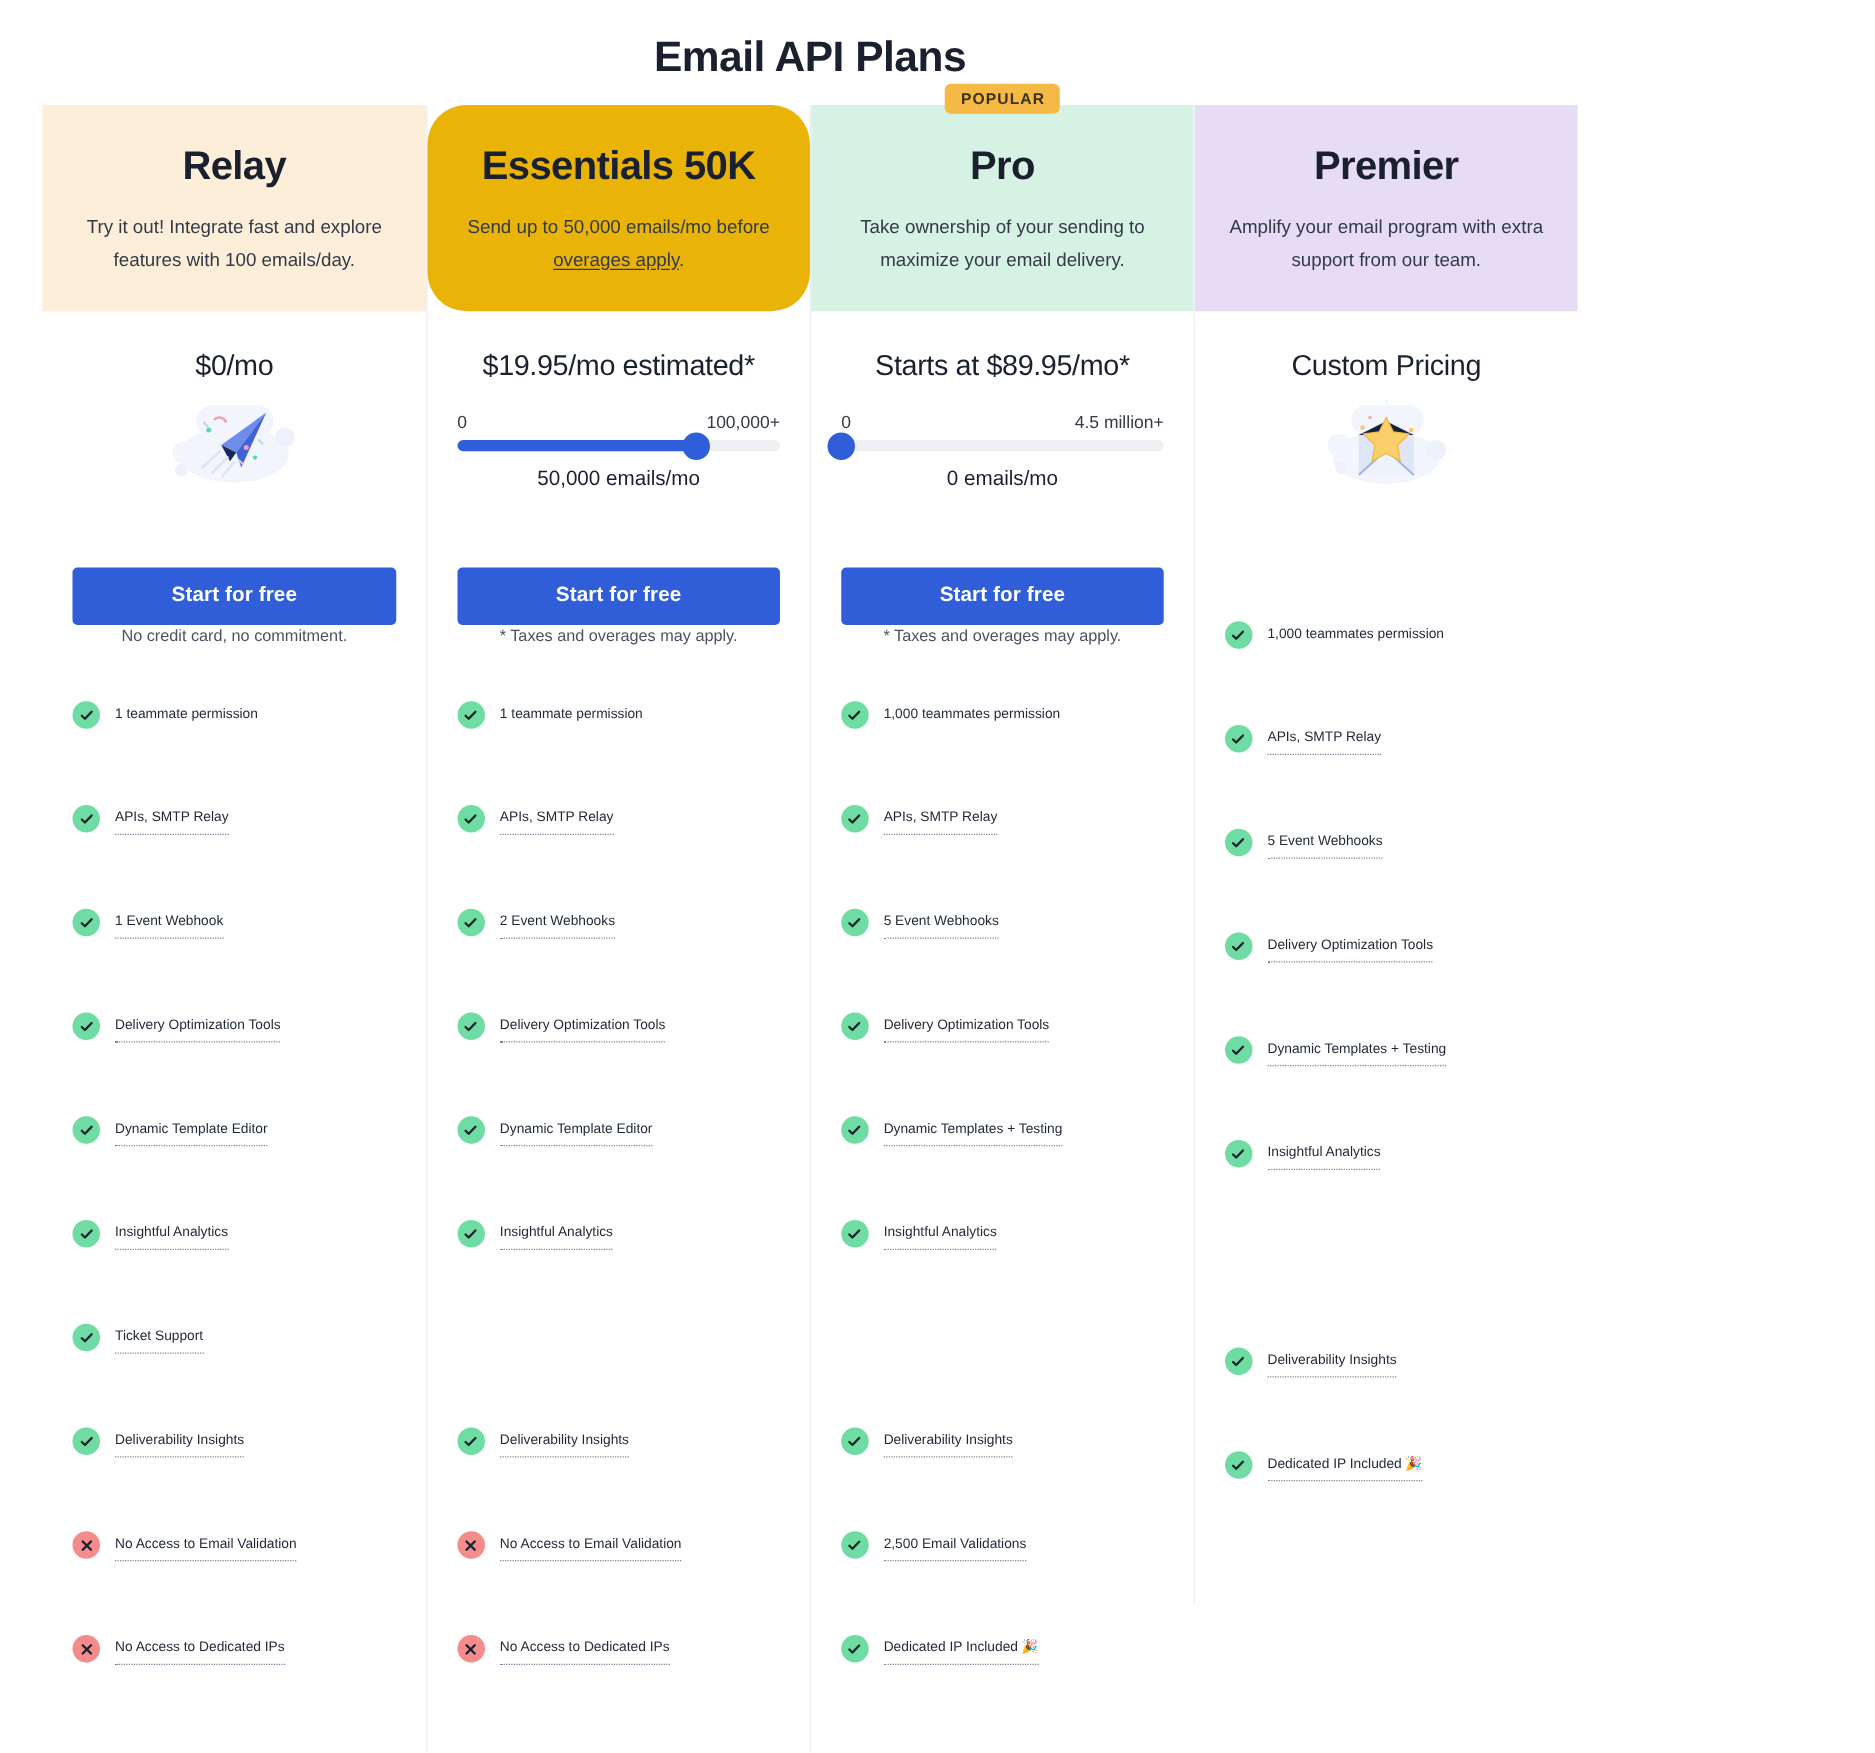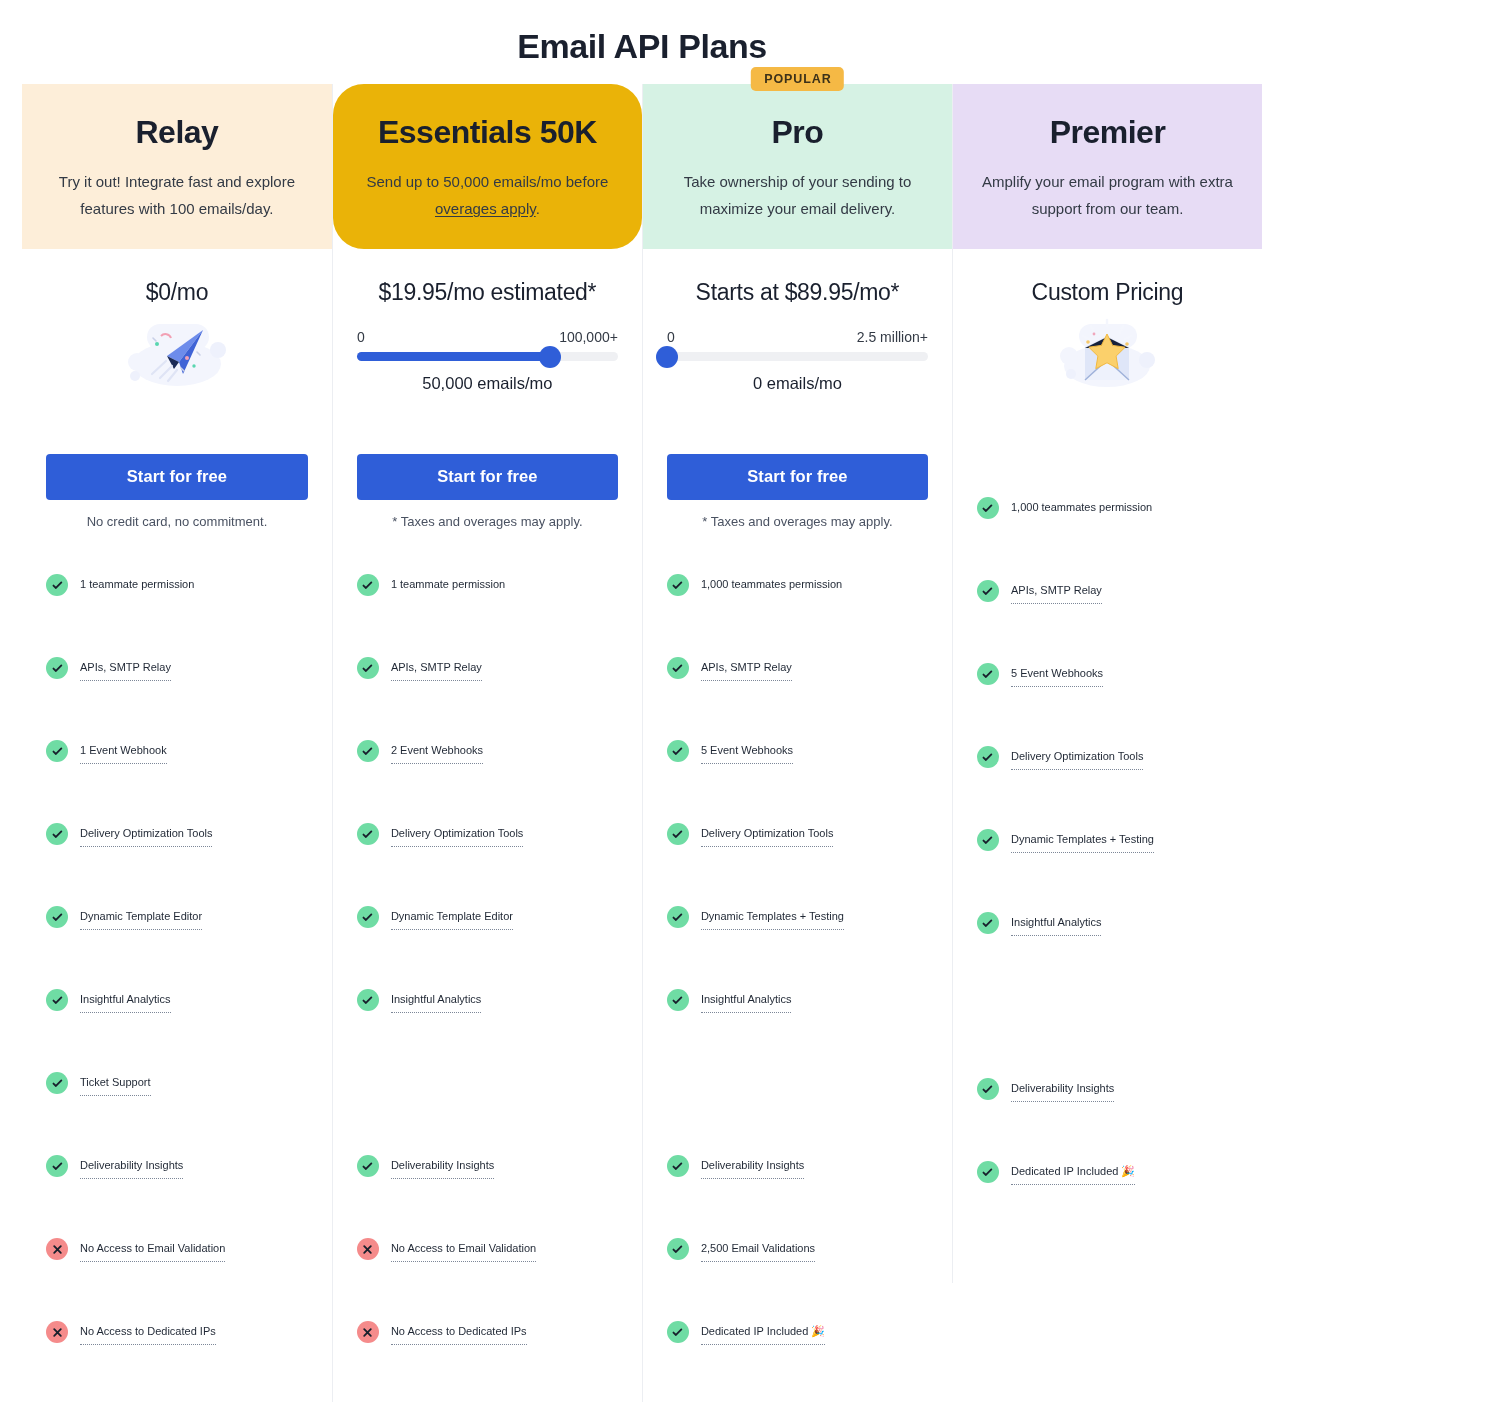--- a/index.html
+++ b/index.html
@@ -8,20 +8,21 @@
     height: 1402px;
     background: #ffffff;
     font-family: "Liberation Sans", sans-serif;
     color: #1a202e;
     overflow: hidden;
   }
   .page {
     position: relative;
     width: 1284px;
     height: 1402px;
+    padding-left: 12px;
   }
   .page-title {
     text-align: center;
     font-size: 34px;
     font-weight: bold;
     letter-spacing: -0.4px;
     color: #1a202e;
     padding-top: 22px;
     line-height: 48px;
   }
@@ -154,21 +155,20 @@
     font-weight: bold;
     padding: 13px 0 14px;
     border-radius: 4px;
     cursor: pointer;
     letter-spacing: 0.1px;
   }
   .cta-note {
     text-align: center;
     font-size: 13px;
     color: #4a5262;
-    margin-top: 13px;
     line-height: 18px;
     min-height: 18px;
   }
   .cta-zone { padding: 0 24px; }
 
   
   .features {
     margin-top: 42px;
     padding: 0 24px 40px;
     list-style: none;
@@ -425,21 +425,21 @@
         <div class="plan-head pro">
           <div class="badge">POPULAR</div>
           <div class="plan-name">Pro</div>
           <div class="plan-desc"><span>Take ownership of your sending to maximize your email delivery.</span></div>
         </div>
         <div class="price-block">
           <div class="price">Starts at $89.95/mo*</div>
           <div class="slider-wrap">
             <div class="slider-ends">
               <span>0</span>
-              <span>2.5 million+</span>
+              <span>4.5 million+</span>
             </div>
             <div class="track">
               <div class="fill" style="width: 0%;"></div>
               <div class="thumb" style="left: 0%;"></div>
             </div>
             <div class="slider-value">0 emails/mo</div>
           </div>
         </div>
         <div class="cta-zone">
           <button class="cta">Start for free</button>

